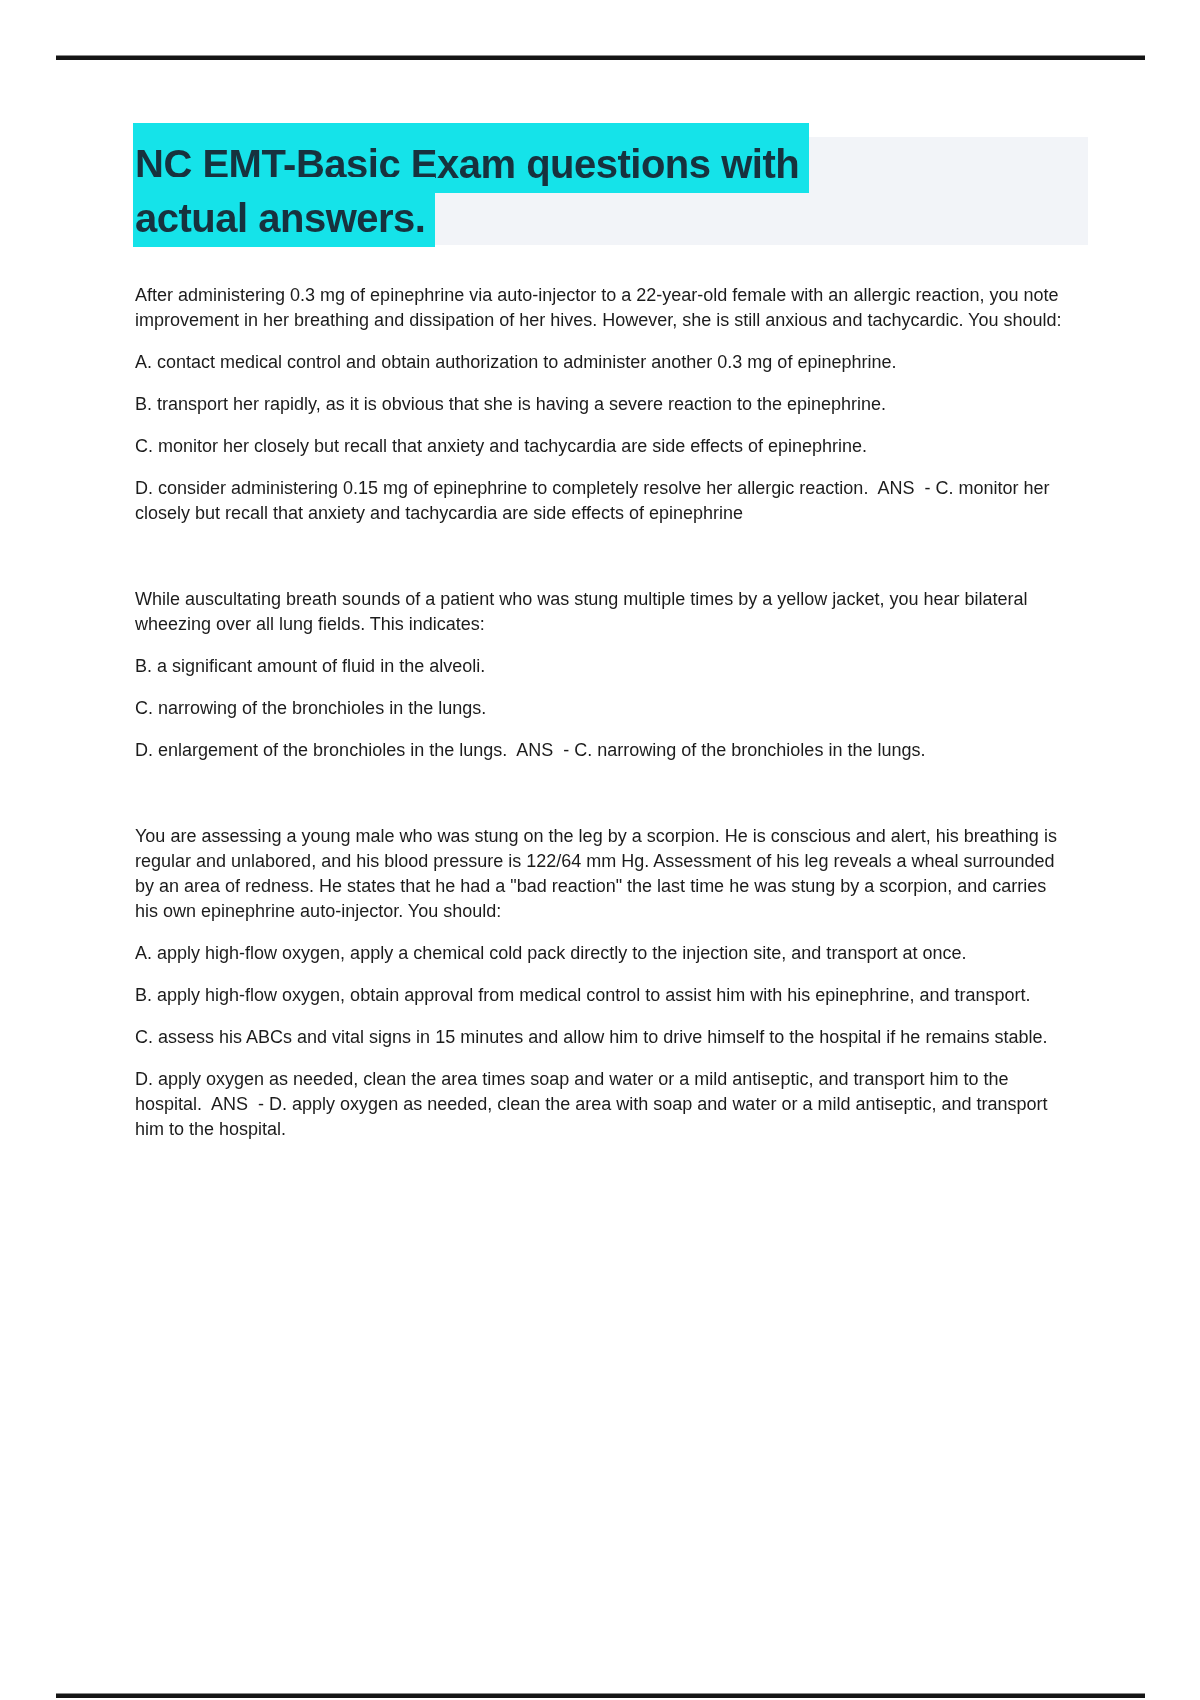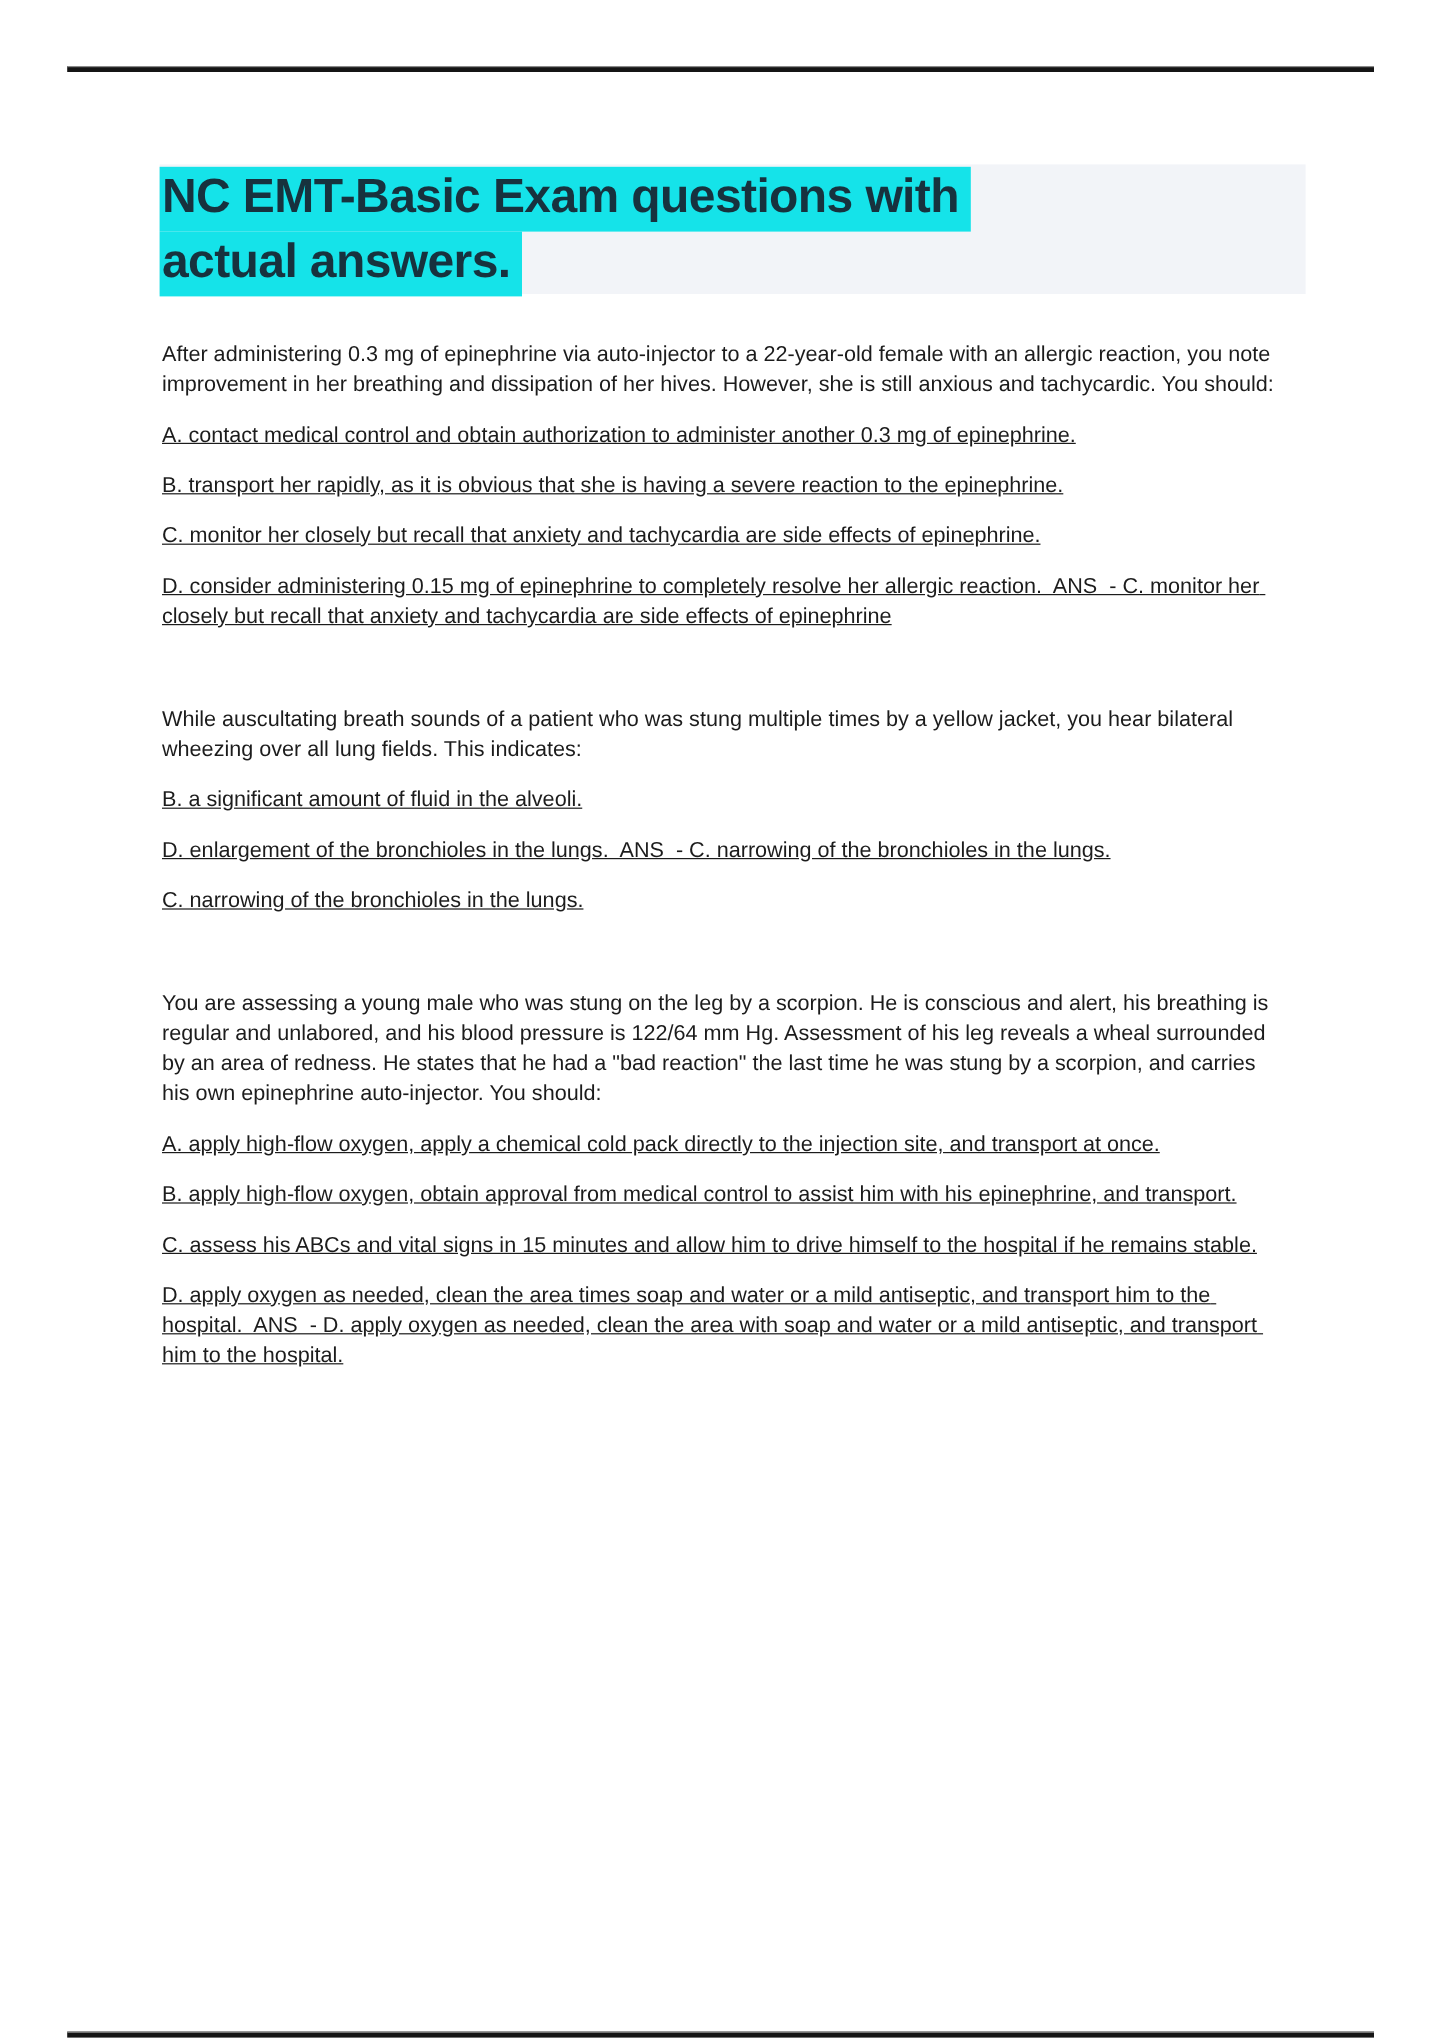--- a/index.html
+++ b/index.html
@@ -36,35 +36,35 @@
   .title {
     margin: 0;
     font-weight: bold;
     font-size: 40px;
     line-height: 54px;
     letter-spacing: -0.5px;
     color: var(--title-text, #17323e);
   }
   .hl {
     background: var(--highlight, #15e3e9);
-    padding: 3px 10px 7px 2px;
+    padding: 19px 10px 7px 2px;
   }
 
   .content {
     position: absolute;
     left: 135px;
     top: 266px;
     width: 935px;
     font-size: 18px;
     line-height: 25px;
     color: var(--body-text, #1c1c1c);
   }
   .question { margin: 0 0 61px 0; }
   .stem   { margin: 17px 0 0 0; white-space: pre-wrap; }
-  .option { margin: 17px 0 0 0; white-space: pre-wrap; text-decoration: underline; }
+  .option { margin: 17px 0 0 0; white-space: pre-wrap; }
 </style>
 </head>
 <body>
 
 <div class="page" style="--highlight: #15e3e9; --title-text: #17323e; --title-bg: #f2f4f8; --body-text: #1c1c1c; --rule-color: #151515; --page-bg: #ffffff;">
   <div class="rule rule-top"></div>
 
   <header class="title-wrap">
     <h1 class="title"><span class="hl">NC EMT-Basic Exam questions with</span><br><span class="hl">actual answers.</span></h1>
   </header>
@@ -73,22 +73,22 @@
       <section class="question">
         <p class="stem">After administering 0.3 mg of epinephrine via auto-injector to a 22-year-old female with an allergic reaction, you note improvement in her breathing and dissipation of her hives. However, she is still anxious and tachycardic. You should:</p>
         <p class="option">A. contact medical control and obtain authorization to administer another 0.3 mg of epinephrine.</p>
         <p class="option">B. transport her rapidly, as it is obvious that she is having a severe reaction to the epinephrine.</p>
         <p class="option">C. monitor her closely but recall that anxiety and tachycardia are side effects of epinephrine.</p>
         <p class="option">D. consider administering 0.15 mg of epinephrine to completely resolve her allergic reaction.  ANS  - C. monitor her closely but recall that anxiety and tachycardia are side effects of epinephrine</p>
       </section>
       <section class="question">
         <p class="stem">While auscultating breath sounds of a patient who was stung multiple times by a yellow jacket, you hear bilateral wheezing over all lung fields. This indicates:</p>
         <p class="option">B. a significant amount of fluid in the alveoli.</p>
+        <p class="option">C. narrowing of the bronchioles in the lungs.</p>
         <p class="option">D. enlargement of the bronchioles in the lungs.  ANS  - C. narrowing of the bronchioles in the lungs.</p>
-        <p class="option">C. narrowing of the bronchioles in the lungs.</p>
       </section>
       <section class="question">
         <p class="stem">You are assessing a young male who was stung on the leg by a scorpion. He is conscious and alert, his breathing is regular and unlabored, and his blood pressure is 122/64 mm Hg. Assessment of his leg reveals a wheal surrounded by an area of redness. He states that he had a "bad reaction" the last time he was stung by a scorpion, and carries his own epinephrine auto-injector. You should:</p>
         <p class="option">A. apply high-flow oxygen, apply a chemical cold pack directly to the injection site, and transport at once.</p>
         <p class="option">B. apply high-flow oxygen, obtain approval from medical control to assist him with his epinephrine, and transport.</p>
         <p class="option">C. assess his ABCs and vital signs in 15 minutes and allow him to drive himself to the hospital if he remains stable.</p>
         <p class="option">D. apply oxygen as needed, clean the area times soap and water or a mild antiseptic, and transport him to the hospital.  ANS  - D. apply oxygen as needed, clean the area with soap and water or a mild antiseptic, and transport him to the hospital.</p>
       </section>
     </main>
 

